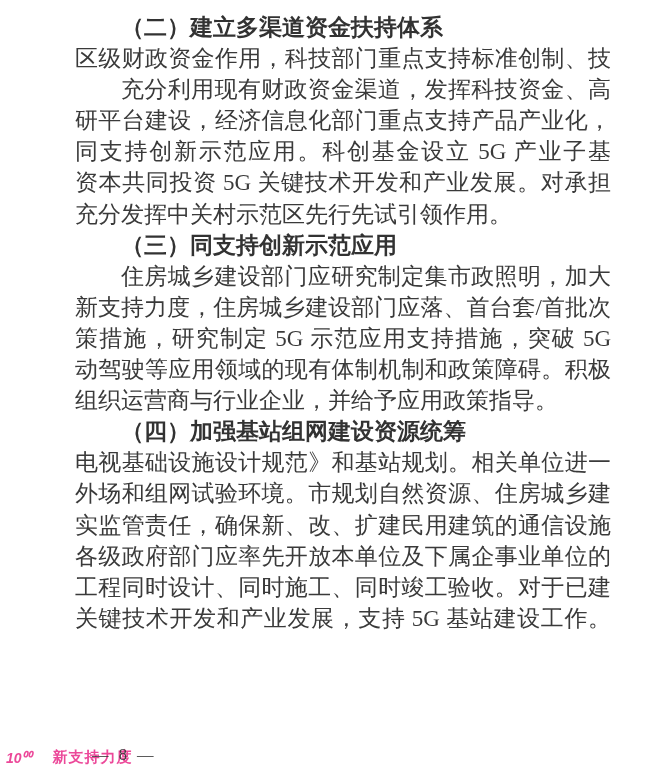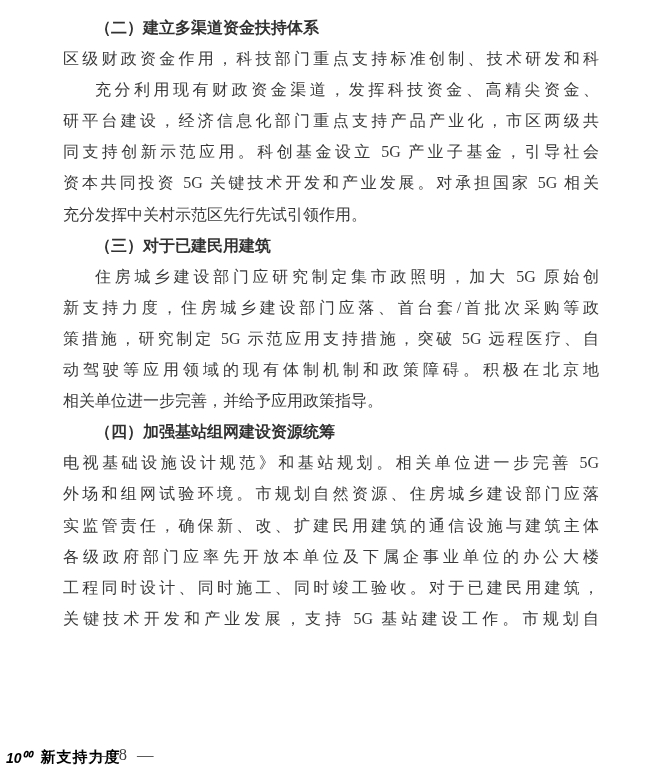--- a/index.html
+++ b/index.html
@@ -10,23 +10,23 @@
   }
   .page {
     position: relative;
     width: 662px; height: 773px;
     background: #ffffff;
     color: #3a3a3a;
     overflow: hidden;
   }
   .content {
     position: absolute;
-    left: 63px; top: 12px;
+    left: 75px; top: 12px;
     width: 536px;
-    font-size: 16px;
+    font-size: 23px;
     line-height: 31.1px;
   }
   .line {
     height: 31.1px;
     overflow: hidden;
     text-align: justify;
     text-align-last: justify;
     text-justify: inter-character;
   }
   .line.first { text-indent: 2em; }
@@ -36,22 +36,22 @@
     overflow: hidden;
     font-weight: bold;
     text-indent: 2em;
     color: #323232;
   }
   .watermark {
     position: absolute;
     left: 6px; bottom: 6px;
     display: flex;
     align-items: center;
-    gap: 9px;
-    color: #000000;
+    gap: 21px;
+    color: #ec4899;
     font-family: "Liberation Sans", sans-serif;
     font-weight: bold;
     font-size: 15px;
     letter-spacing: 1px;
     user-select: none;
   }
   .wm-icon { font-style: italic; font-size: 14px; letter-spacing: 0; }
   .page-number {
     position: absolute;
     left: 92px; bottom: 8px;
@@ -68,26 +68,26 @@
   <main class="content">
 
     <div class="heading">（二）建立多渠道资金扶持体系</div>
     <div class="line">区级财政资金作用，科技部门重点支持标准创制、技术研发和科</div>
     <div class="line first">充分利用现有财政资金渠道，发挥科技资金、高精尖资金、</div>
     <div class="line">研平台建设，经济信息化部门重点支持产品产业化，市区两级共</div>
     <div class="line">同支持创新示范应用。科创基金设立 5G 产业子基金，引导社会</div>
     <div class="line">资本共同投资 5G 关键技术开发和产业发展。对承担国家 5G 相关</div>
     <div class="line last">充分发挥中关村示范区先行先试引领作用。</div>
 
-    <div class="heading">（三）对于已建民用建筑</div>
+    <div class="heading">（三）同支持创新示范应用</div>
     <div class="line first">住房城乡建设部门应研究制定集市政照明，加大 5G 原始创</div>
     <div class="line">新支持力度，住房城乡建设部门应落、首台套/首批次采购等政</div>
     <div class="line">策措施，研究制定 5G 示范应用支持措施，突破 5G 远程医疗、自</div>
     <div class="line">动驾驶等应用领域的现有体制机制和政策障碍。积极在北京地</div>
-    <div class="line last">相关单位进一步完善，并给予应用政策指导。</div>
+    <div class="line last">组织运营商与行业企业，并给予应用政策指导。</div>
 
     <div class="heading">（四）加强基站组网建设资源统筹</div>
     <div class="line">电视基础设施设计规范》和基站规划。相关单位进一步完善 5G</div>
     <div class="line">外场和组网试验环境。市规划自然资源、住房城乡建设部门应落</div>
     <div class="line">实监管责任，确保新、改、扩建民用建筑的通信设施与建筑主体</div>
     <div class="line">各级政府部门应率先开放本单位及下属企事业单位的办公大楼</div>
     <div class="line">工程同时设计、同时施工、同时竣工验收。对于已建民用建筑，</div>
     <div class="line">关键技术开发和产业发展，支持 5G 基站建设工作。市规划自</div>
 
   </main>

